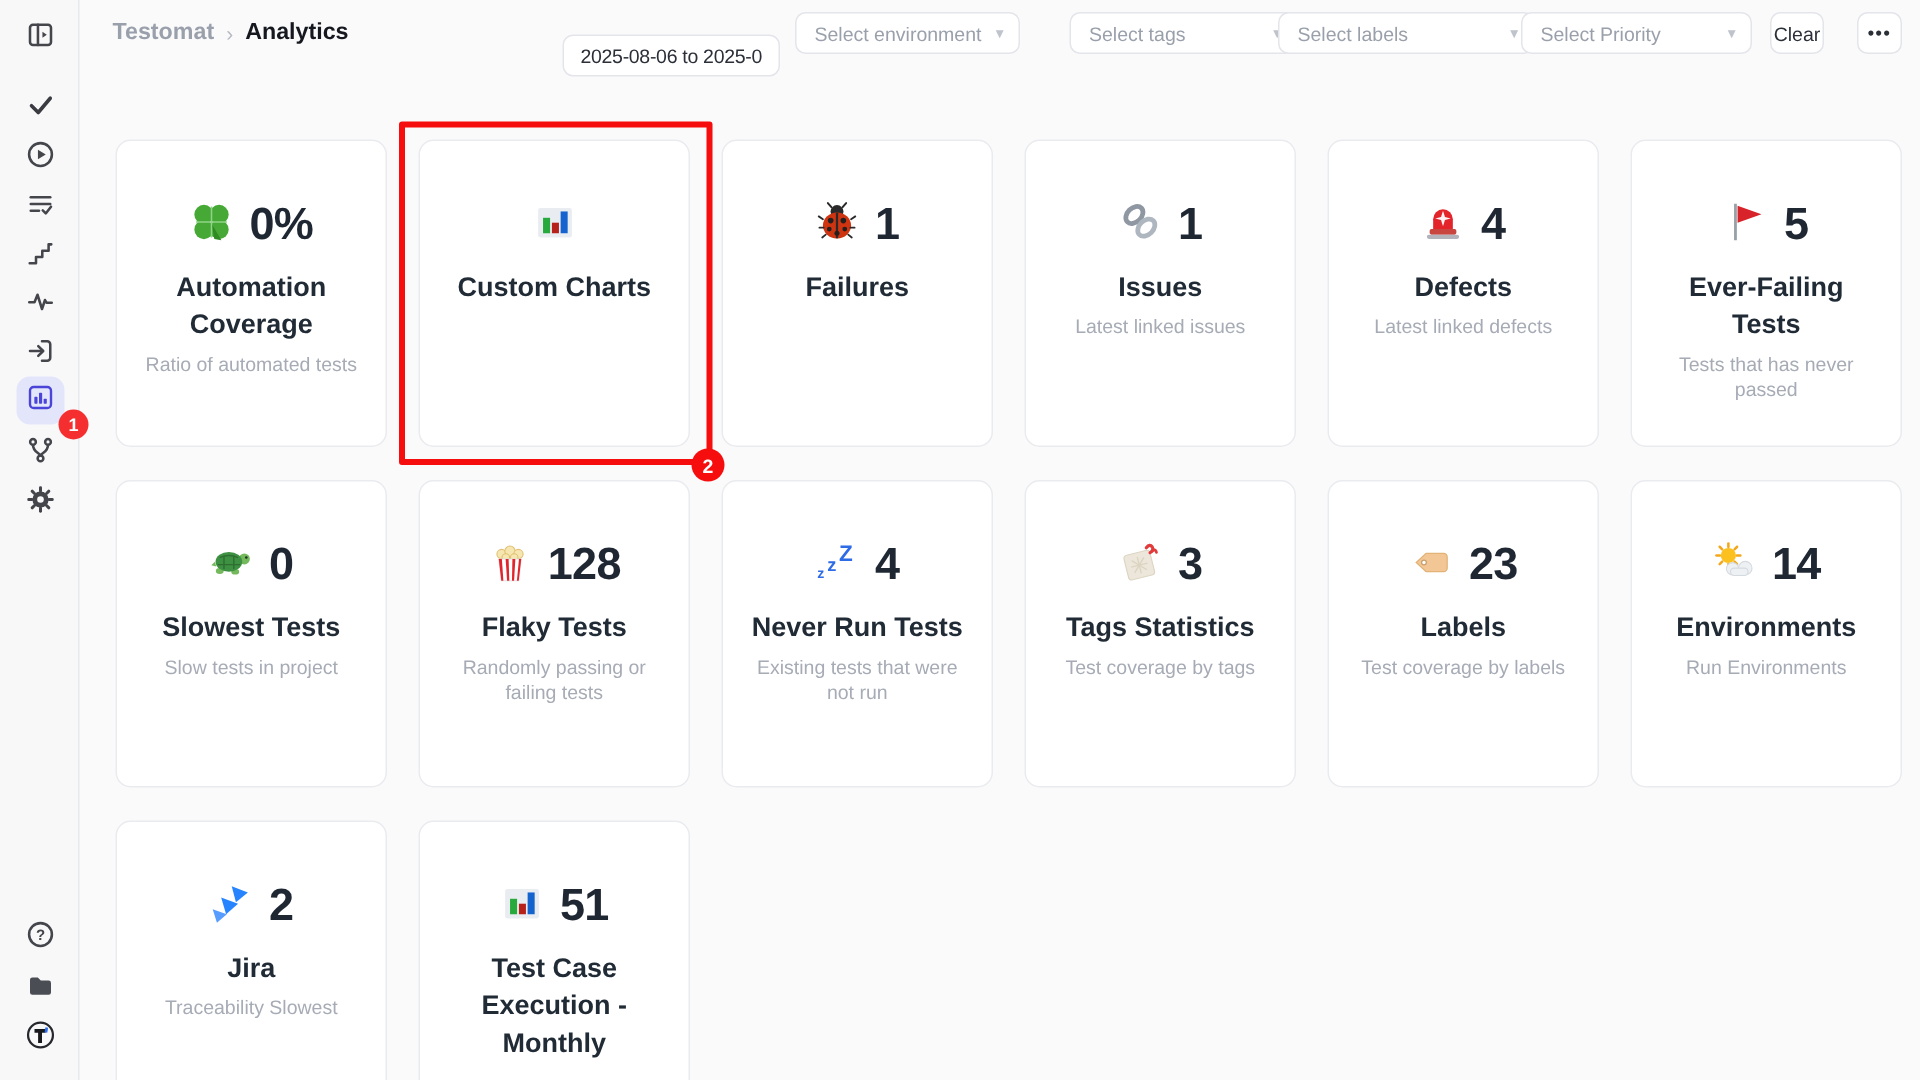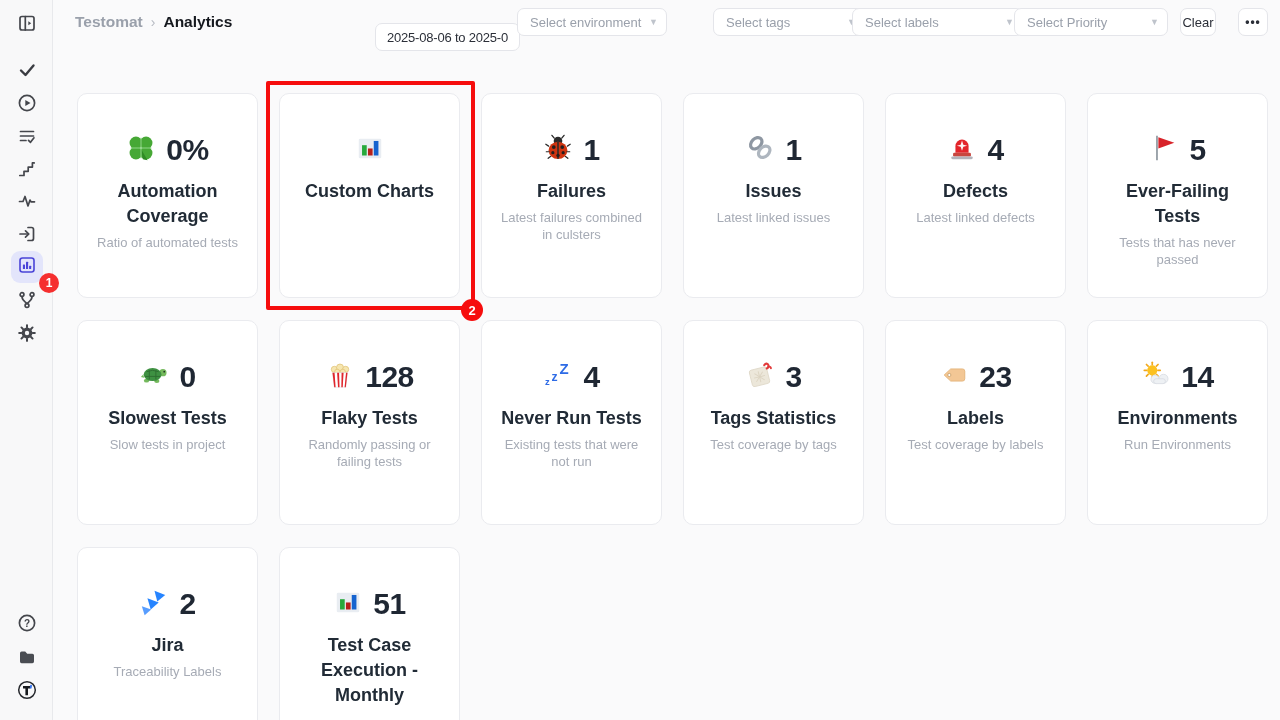--- a/index.html
+++ b/index.html
@@ -27,21 +27,21 @@
   .bc-project { color:#9aa0ab; font-weight:700; }
   .bc-sep { color:#b6bac2; font-size:14px; }
   .bc-page { color:#15181e; font-weight:bold; }
   .ctrl { position:absolute; top:8px; height:28px; background:#fff;
           border:1px solid #e4e5ea; border-radius:7px; font-size:13px;
           display:flex; align-items:center; }
   .date-input { left:322px; width:145px; justify-content:center;
                 color:#2b2f38; font-weight:500; letter-spacing:-0.2px;margin-top:15px; }
   .select { color:#9aa0ab; padding:0 8px 0 12px; justify-content:space-between; }
   .select .caret { color:#bfc4cc; font-size:9px; margin-left:6px; }
-  .sel-env { left:464px; width:150px; }
+  .sel-env { left:477px; width:150px; }
   .sel-tags { left:660px; width:152px; }
   .sel-labels { left:799px; width:171px; }
   .sel-priority { left:961px; width:154px; }
   .btn-clear { left:1127px; width:36px; justify-content:center; color:#2b2f38;
                font-weight:500; cursor:pointer; }
   .btn-more { left:1185px; width:30px; justify-content:center; color:#2b2f38;
               font-weight:bold; letter-spacing:1px; font-size:12px; cursor:pointer; }
 
   
   .grid { position:absolute; left:77px; top:93px; display:grid;
@@ -243,21 +243,20 @@
               <circle cx="20.5" cy="15" r="2"></circle>
               <circle cx="10.5" cy="21" r="1.7"></circle>
               <circle cx="21.5" cy="21" r="1.7"></circle>
               <circle cx="16" cy="24" r="1.8"></circle>
             </g>
             <path d="M6 14 L3 12 M6.5 20 L3.5 20 M8 25 L5.5 27 M26 14 L29 12 M25.5 20 L28.5 20 M24 25 L26.5 27" stroke="#2a2a2a" stroke-width="1.3" stroke-linecap="round"></path>
           </svg></span>
       <span class="card-value">1</span>
     </div>
     <div class="card-title">Failures</div>
-    <div class="card-subtitle">Latest failures combined in culsters</div>
   </div>
 
   <div class="card">
     <div class="card-iconrow">
       <span class="card-icon"><svg viewBox="0 0 32 32" fill="none">
             <ellipse cx="12" cy="11" rx="7" ry="5" transform="rotate(-45 12 11)" stroke="#8e97a2" stroke-width="3.4"></ellipse>
             <ellipse cx="20.5" cy="20" rx="7" ry="5" transform="rotate(-45 20.5 20)" stroke="#aeb6bf" stroke-width="3.4"></ellipse>
           </svg></span>
       <span class="card-value">1</span>
     </div>
@@ -407,21 +406,21 @@
   <div class="card">
     <div class="card-iconrow">
       <span class="card-icon"><svg viewBox="0 0 32 32">
             <path d="M16.5 4 L28 8.5 L19.5 15.5 Z" fill="#2684ff"></path>
             <path d="M9 12 L21 16.5 L12.5 24 Z" fill="#2684ff"></path>
             <path d="M3 20.5 L13 24 L6 30 Z" fill="#579dff"></path>
           </svg></span>
       <span class="card-value">2</span>
     </div>
     <div class="card-title">Jira</div>
-    <div class="card-subtitle">Traceability Labels</div>
+    <div class="card-subtitle">Traceability Slowest</div>
   </div>
 
   <div class="card">
     <div class="card-iconrow">
       <span class="card-icon"><svg viewBox="0 0 32 32">
             <rect x="4" y="6" width="24" height="21" rx="1.5" fill="#e9edf2"></rect>
             <rect x="7.5" y="13" width="5" height="11" fill="#27a93c"></rect>
             <rect x="13.8" y="16.5" width="5" height="7.5" fill="#b7211c"></rect>
             <rect x="20" y="8.5" width="5" height="15.5" fill="#1563cf"></rect>
           </svg></span>

